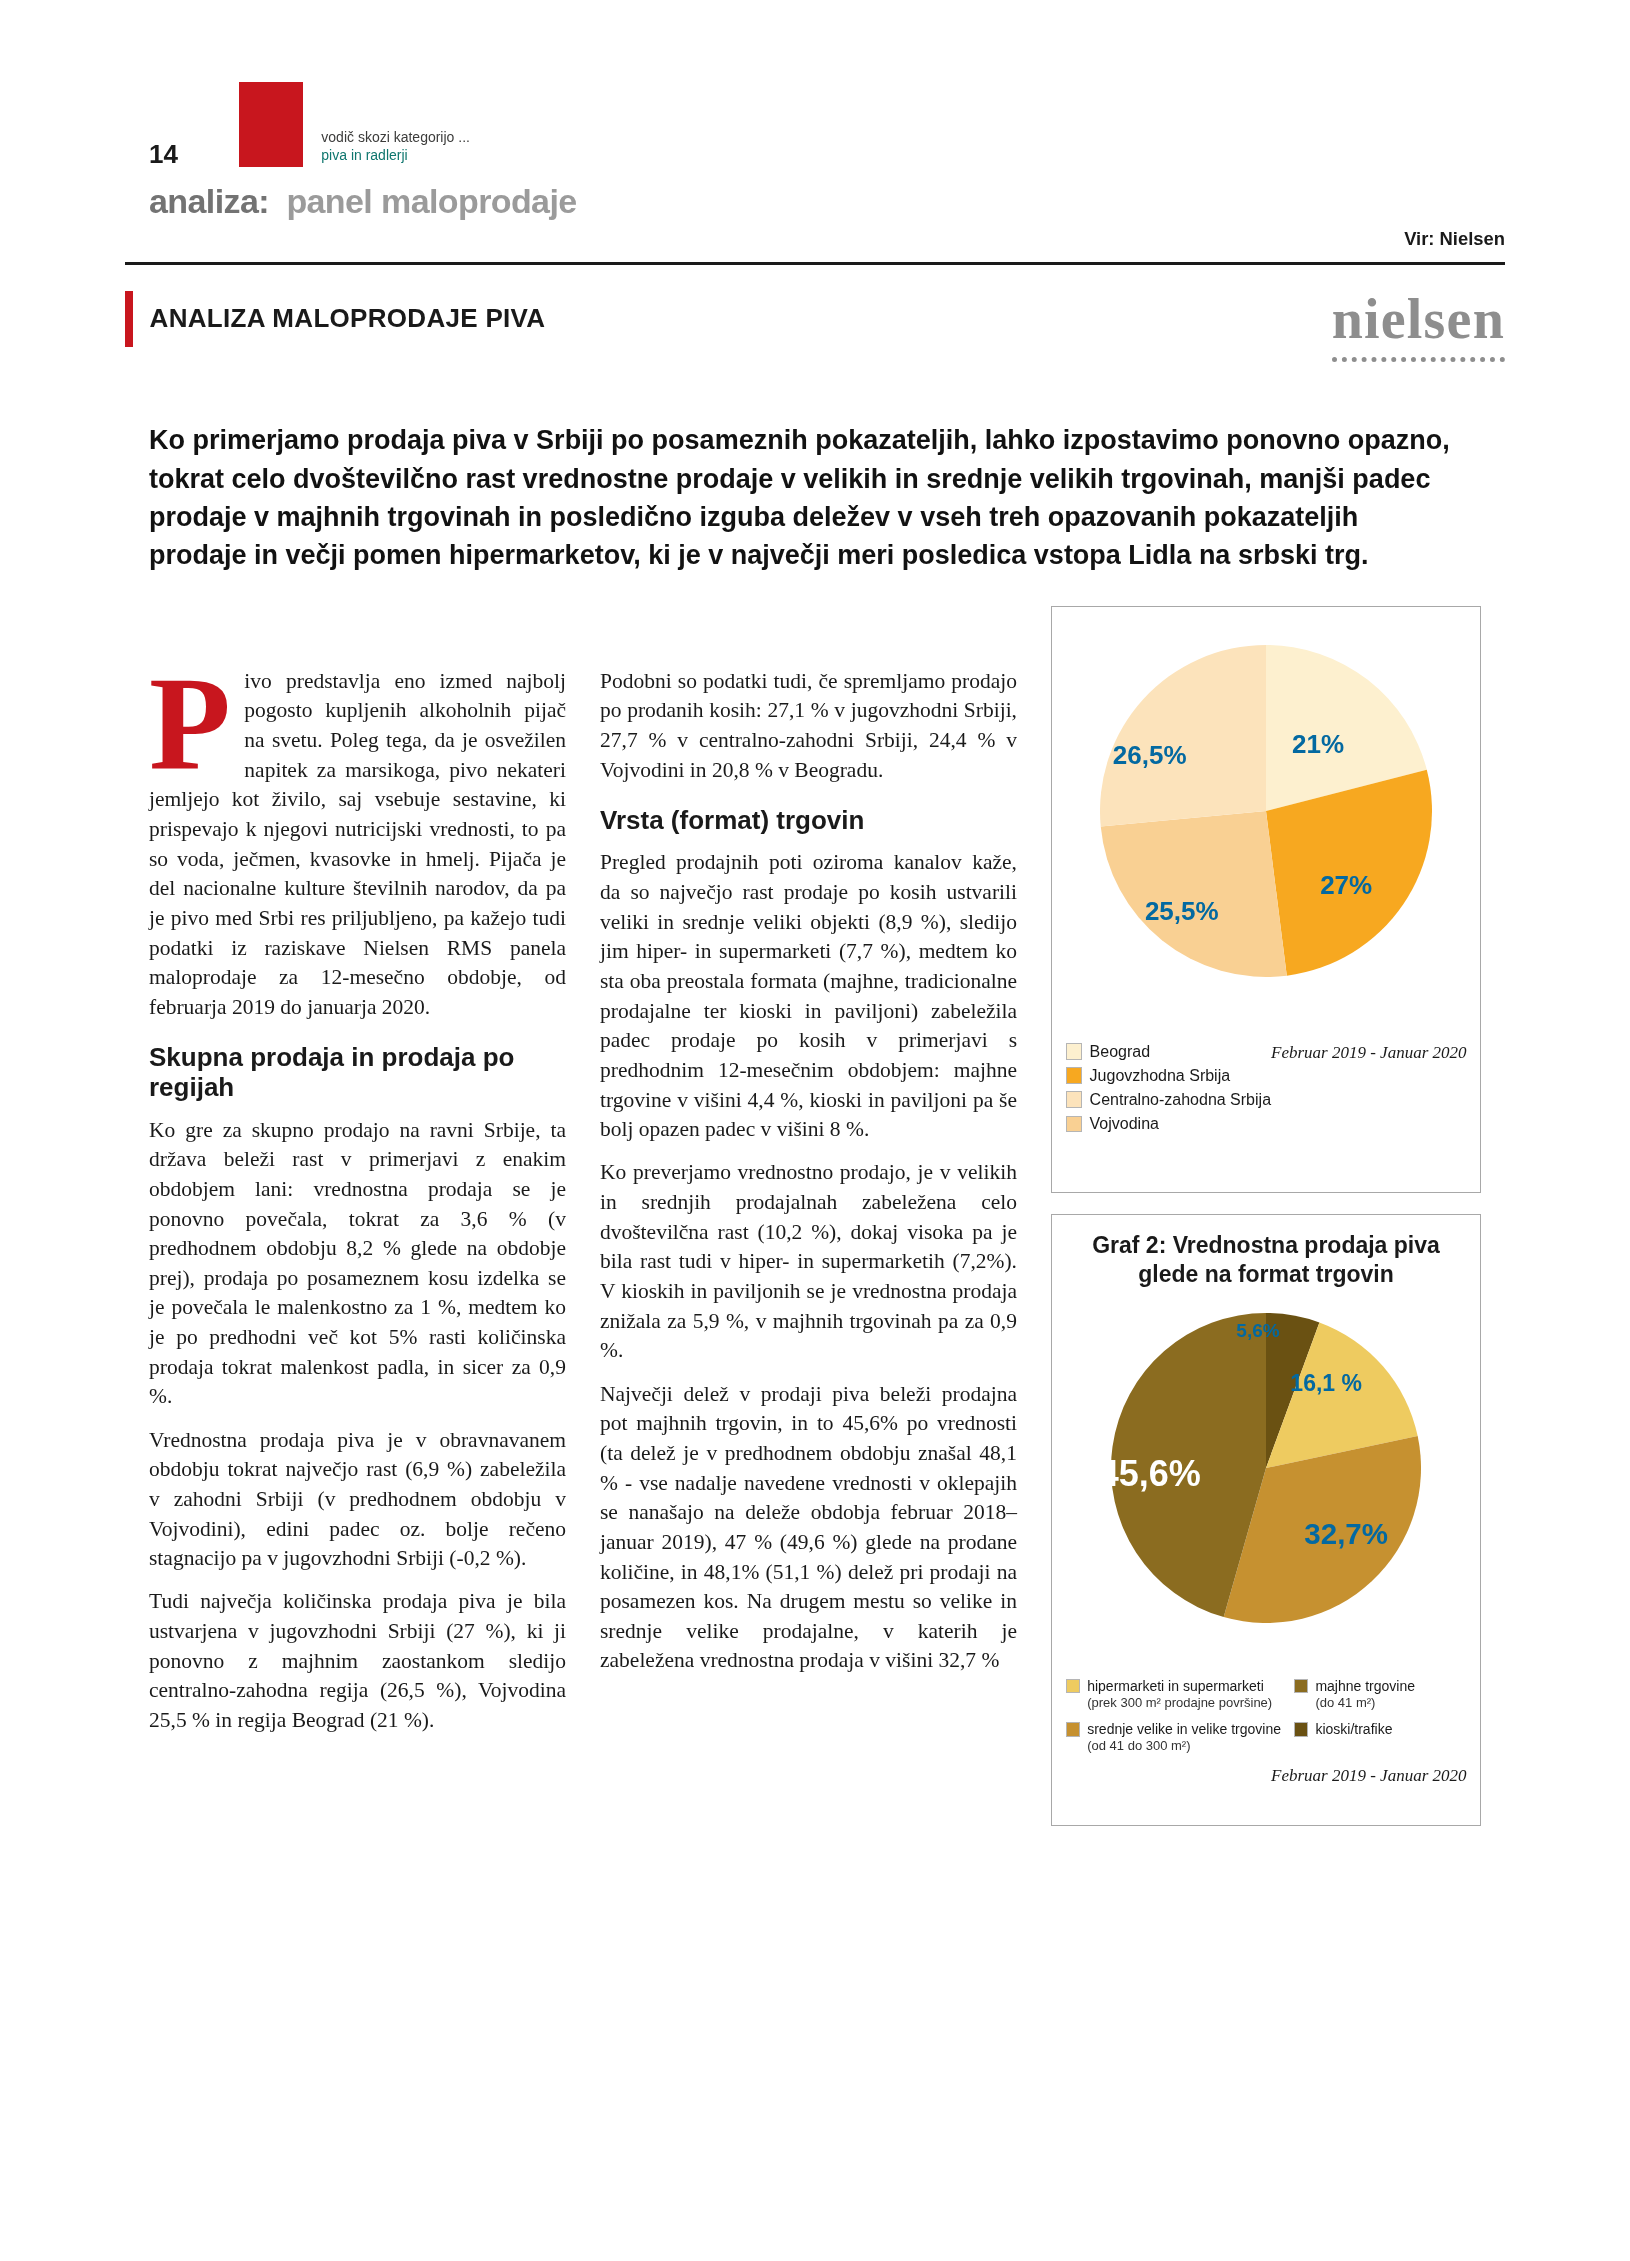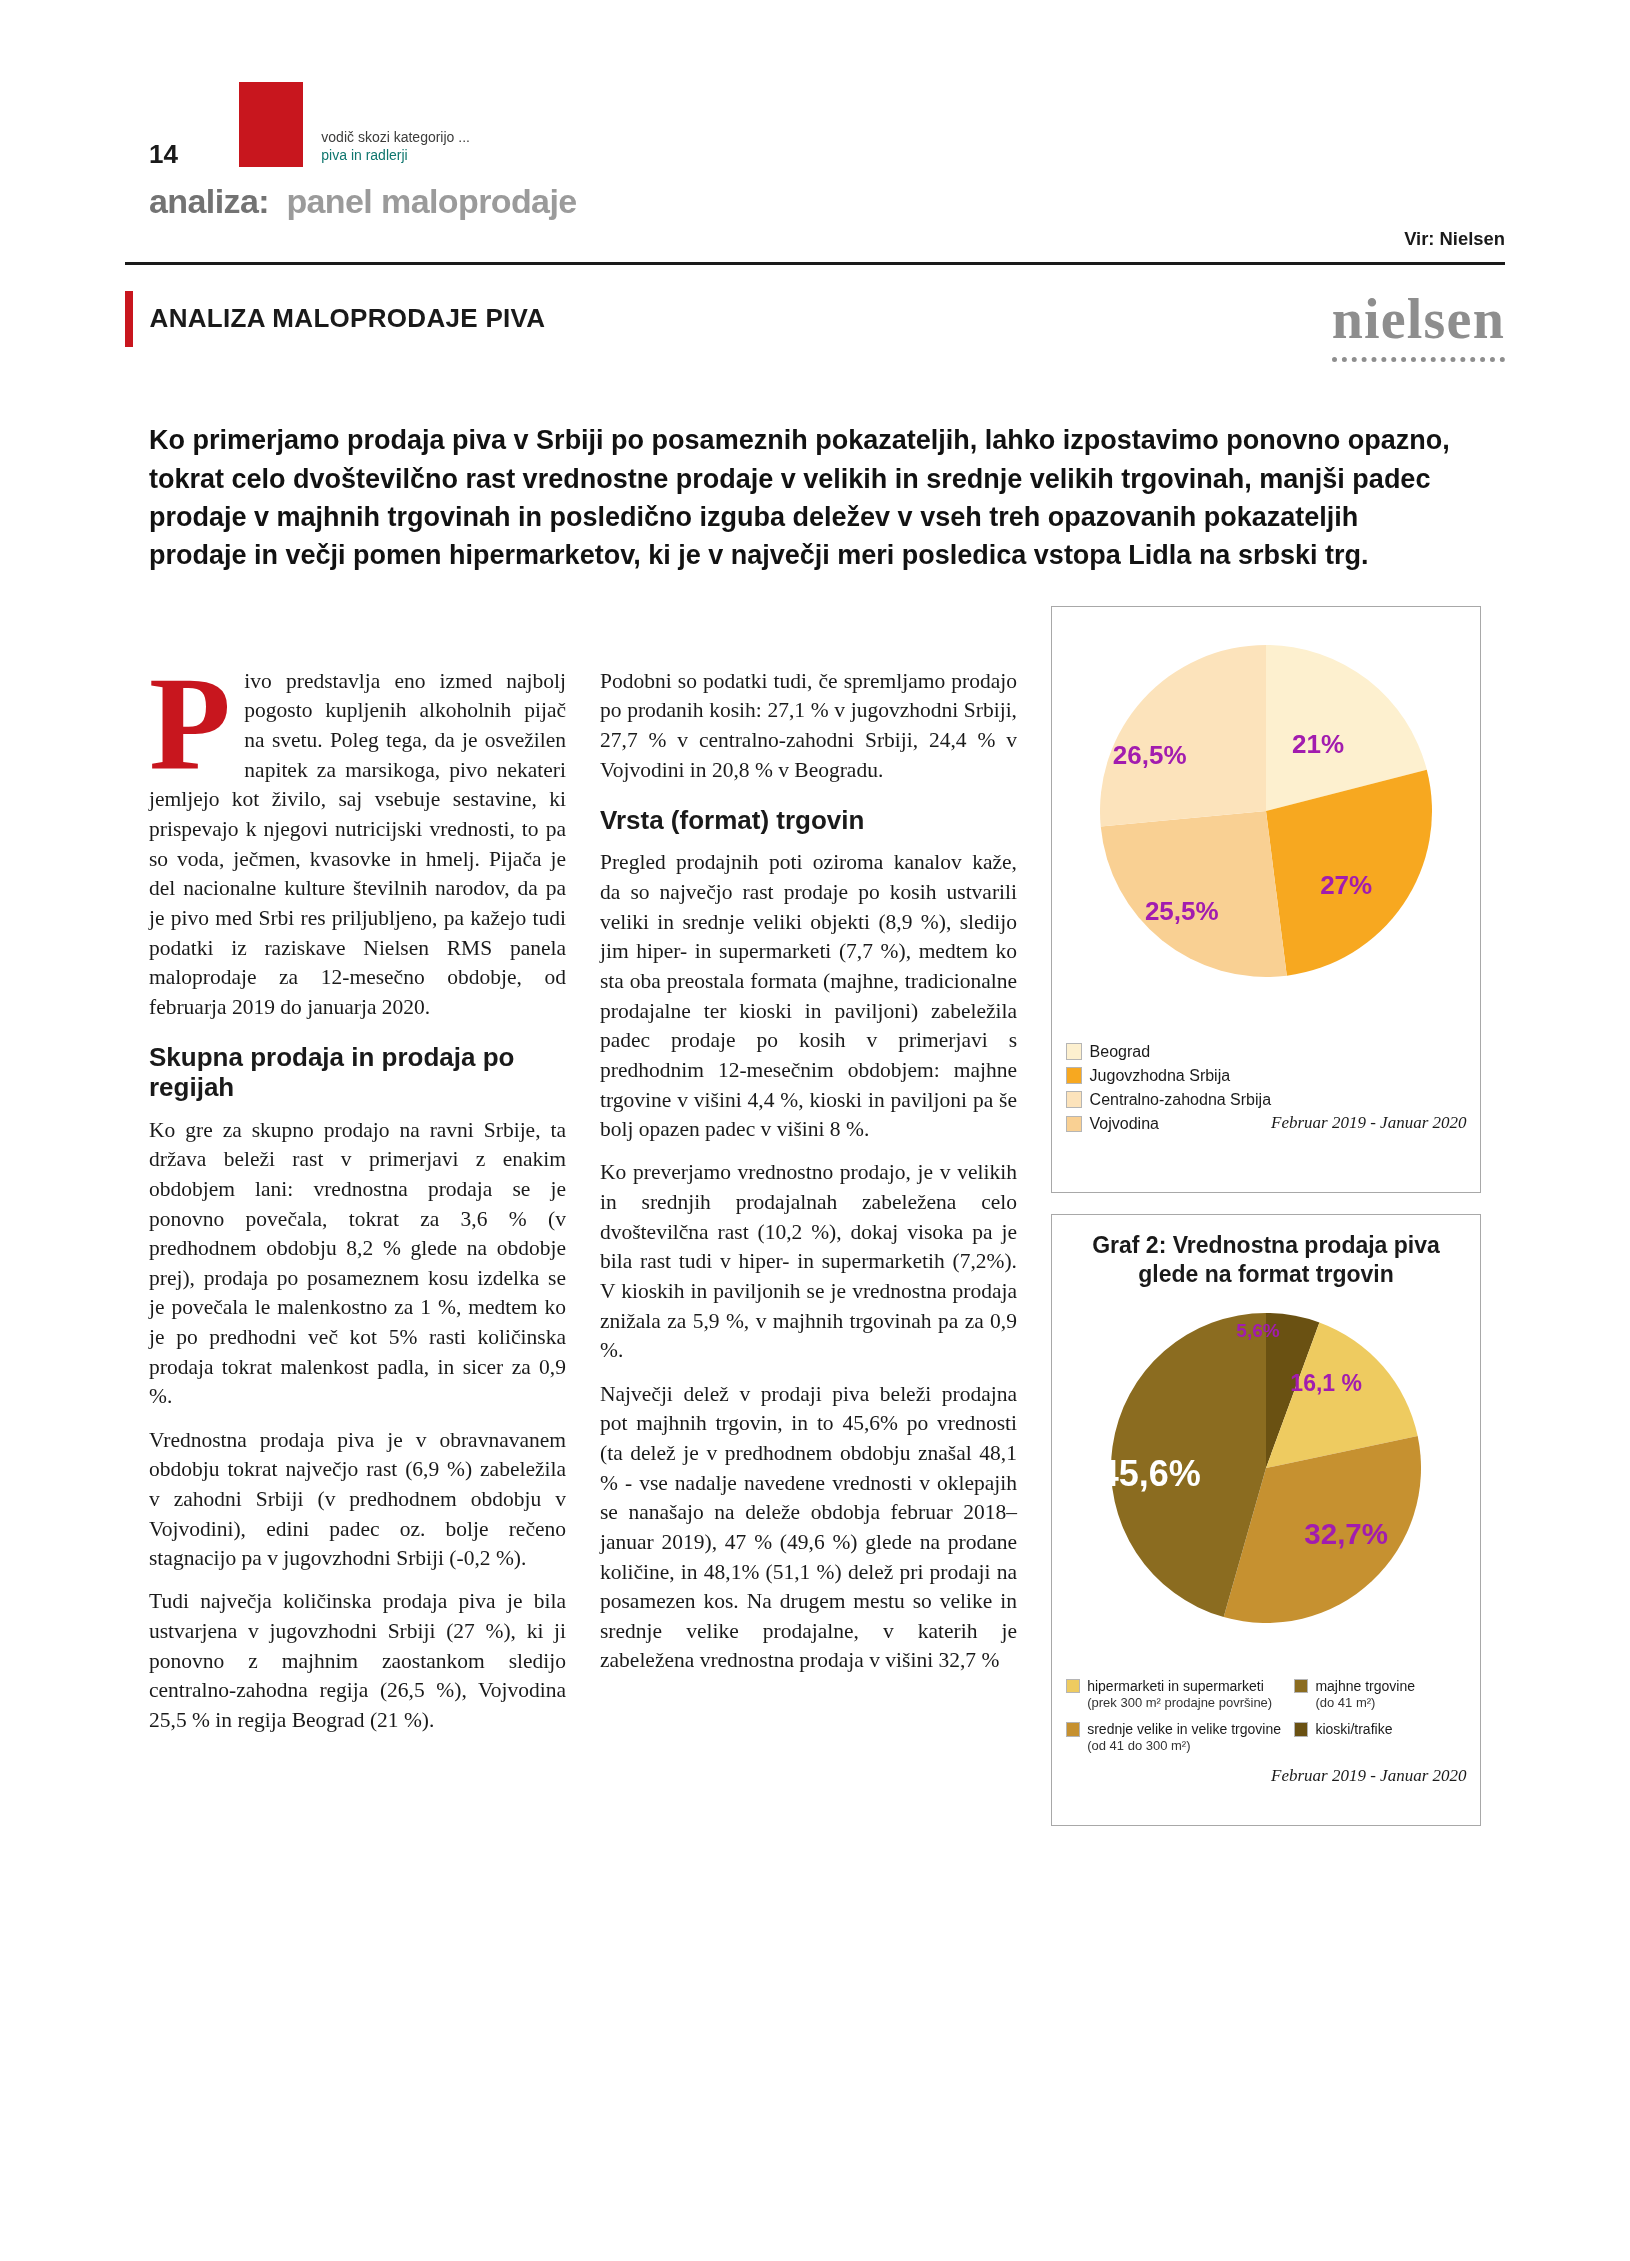--- a/index.html
+++ b/index.html
@@ -57,33 +57,33 @@
   .chart-box{border:1.2px solid #a8a8a8;background:#fff;box-sizing:border-box;width:100%;padding:16px 13.5px 13.5px 13.5px;margin-bottom:21.5px;}
   .chart-box.box1{height:587px;}
   .chart-box.box2{height:612px;}
   .chart-title{font-family:"Liberation Sans",sans-serif;font-weight:700;font-size:23px;line-height:1.25;text-align:center;margin:0 auto;max-width:368px;}
   .pie-wrap{position:relative;}
   .pie-wrap1{height:381px;margin-top:3.7px;}
   .pie-wrap2{height:350px;margin-top:6.1px;}
   .pie-svg{display:block;margin:0 auto;}
   .pie-svg1{width:332px;height:332px;margin-top:22px;}
   .pie-svg2{width:310px;height:310px;margin-top:24.6px;}
-  .plabel{position:absolute;transform:translate(-50%,-50%);font-family:"Liberation Sans",sans-serif;font-weight:700;color:#a21caf;white-space:nowrap;}
+  .plabel{position:absolute;transform:translate(-50%,-50%);font-family:"Liberation Sans",sans-serif;font-weight:700;color:#0369a1;white-space:nowrap;}
   
   .l21 {left:63%;top:26%;font-size:26px;}
   .l27 {left:70%;top:63%;font-size:26px;}
   .l255{left:29%;top:70%;font-size:26px;}
   .l265{left:21%;top:29%;font-size:26px;}
   
   .l56 {left:48%;top:5%;font-size:19px;}
   .l161{left:65%;top:20%;font-size:23px;}
   .l327{left:70%;top:63%;font-size:29.5px;}
   .l456{left:21%;top:46%;font-size:36px;color:#ffffff;}
   
-  .legend1-row{display:flex;justify-content:space-between;align-items:flex-end;margin-top:17px;}
+  .legend1-row{display:flex;justify-content:space-between;align-items:flex-start;margin-top:17px;}
   .legend1{display:flex;flex-direction:column;gap:6.1px;}
   .lg-item{display:flex;align-items:center;gap:7.4px;font-family:"Liberation Sans",sans-serif;font-size:16px;}
   .sw{display:inline-block;width:14.7px;height:14.7px;border:0.6px solid #b5b5b5;flex:0 0 auto;}
   .footnote{font-family:"Liberation Serif",serif;font-style:italic;font-size:17px;text-align:right;}
   .legend2{display:grid;grid-template-columns:56% 44%;gap:11px 3.7px;margin-top:14.7px;}
   .lg2-item{display:flex;align-items:flex-start;gap:7.4px;font-family:"Liberation Sans",sans-serif;font-size:14px;line-height:1.2;}
   .sw2{display:inline-block;width:12.3px;height:12.3px;border:0.6px solid #b5b5b5;margin-top:1.2px;flex:0 0 auto;}
   .lg2-sub{display:block;font-size:13px;color:#333;}
   .footnote2{margin-top:12.3px;}
 </style>

